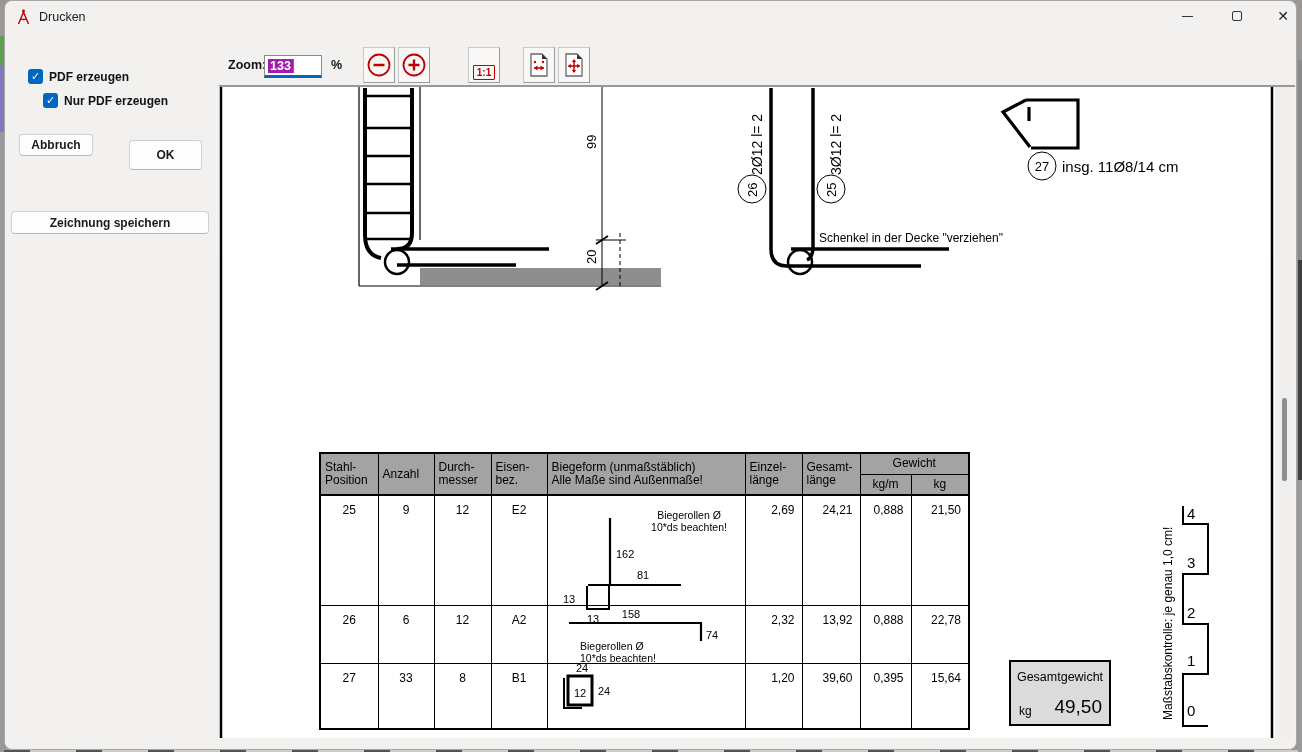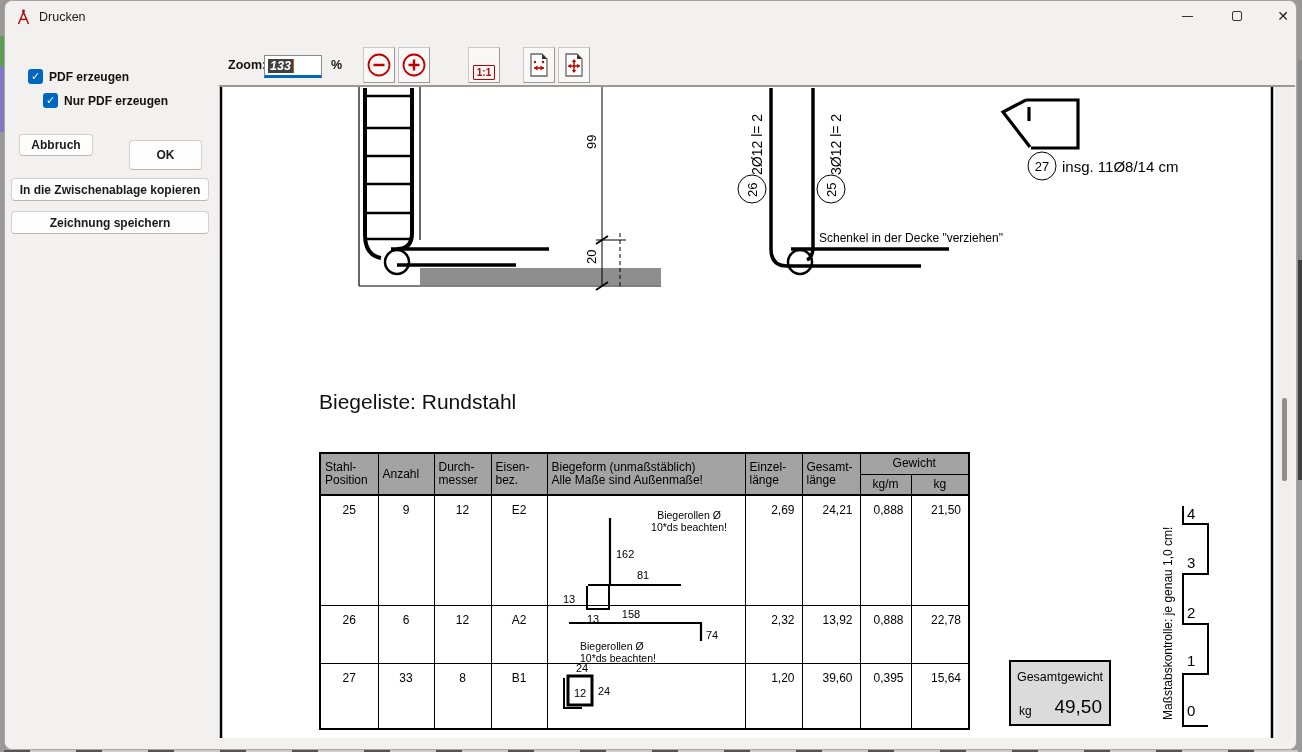--- a/index.html
+++ b/index.html
@@ -23,21 +23,21 @@
             color:#fff; font-size:11px; line-height:15px; text-align:center; }
   .cb-label { position:absolute; font-size:12px; font-weight:bold; color:#111; }
   .btn { position:absolute; background:#fdfdfd; border:1px solid #d0d0d0; border-bottom-color:#b8b8b8;
          border-radius:4px; font-size:12px; font-weight:bold; color:#1a1a1a;
          display:flex; align-items:center; justify-content:center; }
 
   
   .tb-label { position:absolute; font-size:12.5px; font-weight:bold; color:#111; }
   #zoom-input { position:absolute; left:259px; top:54px; width:58px; height:23px; background:#fff;
                 border:1px solid #8a8a8a; border-bottom:3px solid #0067c0; display:flex; align-items:center; padding-left:3px; }
-  #zoom-sel { background:#404040; color:#fff; font-size:12.5px; font-weight:bold; padding:0 2px;font-style:italic; }
+  #zoom-sel { background:#a21caf; color:#fff; font-size:12.5px; font-weight:bold; padding:0 2px; }
   #zoom-caret { width:1px; height:14px; background:#b5651d; }
   .tool-btn { position:absolute; width:32px; height:36px; background:#f9f8f7;
               border:1px solid #9a9a9a; border-top-color:#c8c8c8; border-left-color:#c8c8c8;
               display:flex; align-items:center; justify-content:center; }
   .oneone { border:1.5px solid #c00000; color:#c00000; font-size:10px; font-weight:bold; padding:1px 3px; border-radius:1px;margin-top:14px; }
 
   
   #viewport { position:absolute; left:214px; top:86px; width:1056px; height:651px; background:#fff; overflow:hidden; }
   #vp-topborder { position:absolute; left:214px; top:84px; width:1076px; height:2px; background:#9b9998; }
   #vscroll { position:absolute; left:1270px; top:86px; width:16px; height:651px; background:#f0efed; }
@@ -95,21 +95,20 @@
     <span>✕</span>
   </div>
 
   <div class="cb-box" style="left:23px;top:68px;">✓</div>
   <div class="cb-label" style="left:44px;top:69px;">PDF erzeugen</div>
   <div class="cb-box" style="left:38px;top:92px;">✓</div>
   <div class="cb-label" style="left:59px;top:93px;">Nur PDF erzeugen</div>
 
   <button class="btn" style="left:14px;top:133px;width:74px;height:22px;">Abbruch</button>
   <button class="btn" style="left:124px;top:139px;width:73px;height:30px;">OK</button>
-  <button class="btn" style="left:6px;top:177px;width:198px;height:23px;">In die Zwischenablage kopieren</button>
   <button class="btn" style="left:6px;top:210px;width:198px;height:23px;">Zeichnung speichern</button>
 
   <div class="tb-label" style="left:223px;top:57px;">Zoom:</div>
   <div id="zoom-input">
     <span id="zoom-sel">133</span>
     <span id="zoom-caret"></span>
   </div>
   <div class="tb-label" style="left:326px;top:57px;">%</div>
 
   <div class="tool-btn" style="left:358px;top:46px;">
@@ -142,21 +141,20 @@
       <path d="M4 3 H15 L20 8 V25 H4 Z" fill="#fff" stroke="#666" stroke-width="1.3"></path>
       <path d="M15 3 L20 8 H15 Z" fill="#333"></path>
       <path d="M12 9 V21 M6.5 15 H17.5" stroke="#c00000" stroke-width="1.5"></path>
       <path d="M12 8 l-2.2 3 h4.4 Z M12 22 l-2.2 -3 h4.4 Z M5.8 15 l3 -2.2 v4.4 Z M18.2 15 l-3 -2.2 v4.4 Z" fill="#c00000"></path>
     </svg>
   </div>
 
   <div id="vp-topborder"></div>
   <div id="viewport">
 
-    <div id="list-title">Biegeliste: Rundstahl</div>
 
     <table id="biegetable">
       <colgroup>
         <col style="width:58px">
           <col style="width:56px">
           <col style="width:57px">
           <col style="width:56px">
         <col style="width:198px">
           <col style="width:57px">
           <col style="width:58px">

